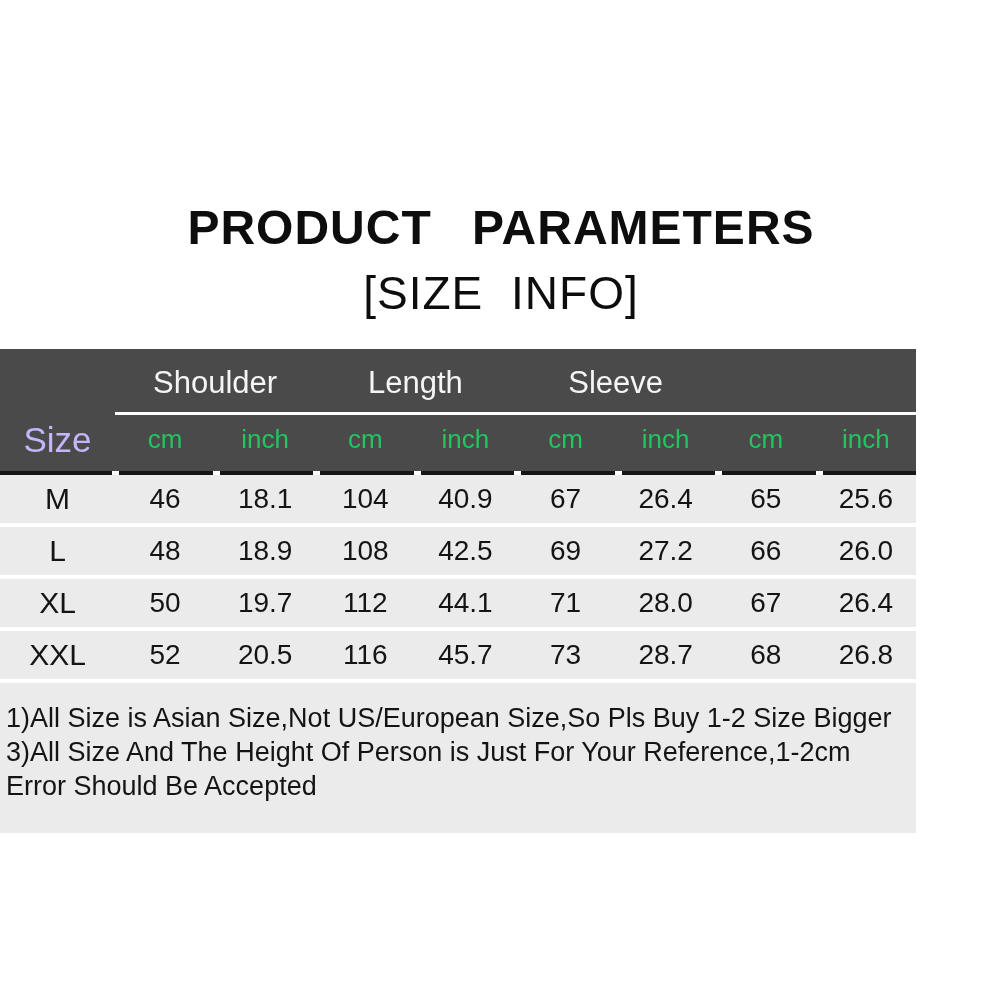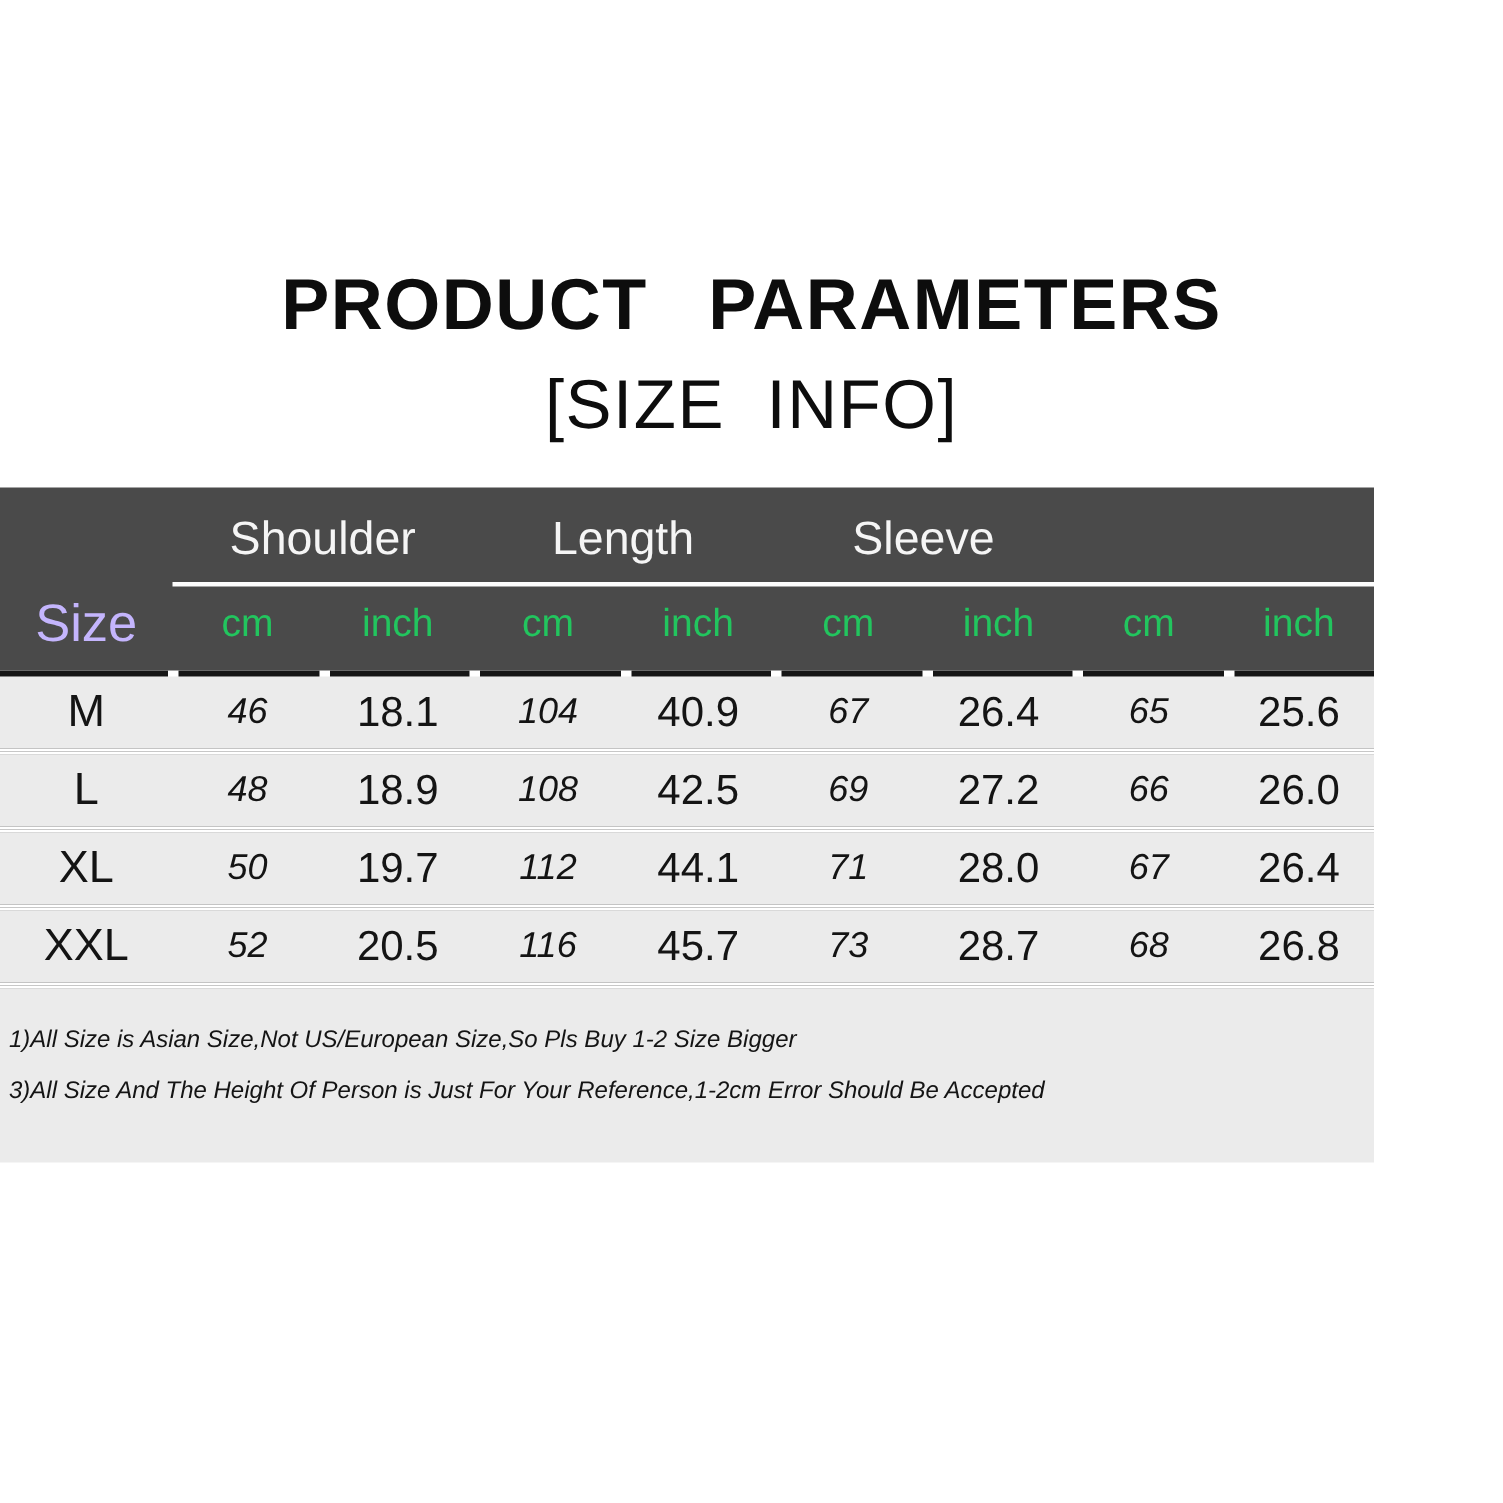--- a/index.html
+++ b/index.html
@@ -2,21 +2,21 @@
 <html><head>
 <meta charset="utf-8">
 <style>
   * { margin:0; padding:0; box-sizing:border-box; }
   html,body { width:1002px; height:1002px; background:#ffffff; overflow:hidden;
               font-family:"Liberation Sans", sans-serif; }
 
   
   .titles { padding-top:175px; text-align:center; color:#0d0d0d; }
   .main-title { font-size:48px; line-height:58px; font-weight:700;
-                letter-spacing:1px; word-spacing:26px; }
+                letter-spacing:1px; word-spacing:26px;margin-top:24px; }
   .sub-title  { font-size:46px; line-height:56px; font-weight:400;
                 letter-spacing:1px; word-spacing:14px; margin-top:8px; }
 
   
   .size-table { margin-top:28px; width:916px; }
 
   .thead { position:relative; background:#4a4a4a; color:#f5f5f5; height:122px; }
   .group-row { display:grid; grid-template-columns:115px repeat(8,1fr);
                height:62px; align-items:center; }
   .group-cell { grid-column:span 2; text-align:center; font-size:31px;
@@ -30,29 +30,29 @@
 
   
   .head-border { display:flex; height:4px; background:#ffffff; gap:7px; }
   .head-border .seg { background:#161616; flex:1; }
   .head-border .seg.first { flex:0 0 112px; }
 
   .trow { display:grid; grid-template-columns:115px repeat(8,1fr);
           height:48px; align-items:center; text-align:center;
           background:#ebebeb; color:#141414; }
   .size-cell { font-size:30px; font-weight:400; }
-  .val-cm  { font-size:24px;font-style:italic; }
+  .val-cm  { font-size:28px; }
   .val-in  { font-size:28px; }
 
   .row-sep { height:3px; background:#1d1d1d;
              border-top:2px solid #ffffff; border-bottom:2px solid #ffffff; }
 
   
   .notes { background:#ebebeb; padding:18px 0 30px 6px; color:#141414; }
-  .note-line { font-size:16px; line-height:34px; letter-spacing:0px;font-style:italic; }
+  .note-line { font-size:27px; line-height:34px; letter-spacing:0px; }
 </style>
 </head>
 <body>
 
 <div class="titles">
   <div class="main-title">PRODUCT  PARAMETERS</div>
   <div class="sub-title">[SIZE  INFO]</div>
 </div>
 
 <div class="size-table">

